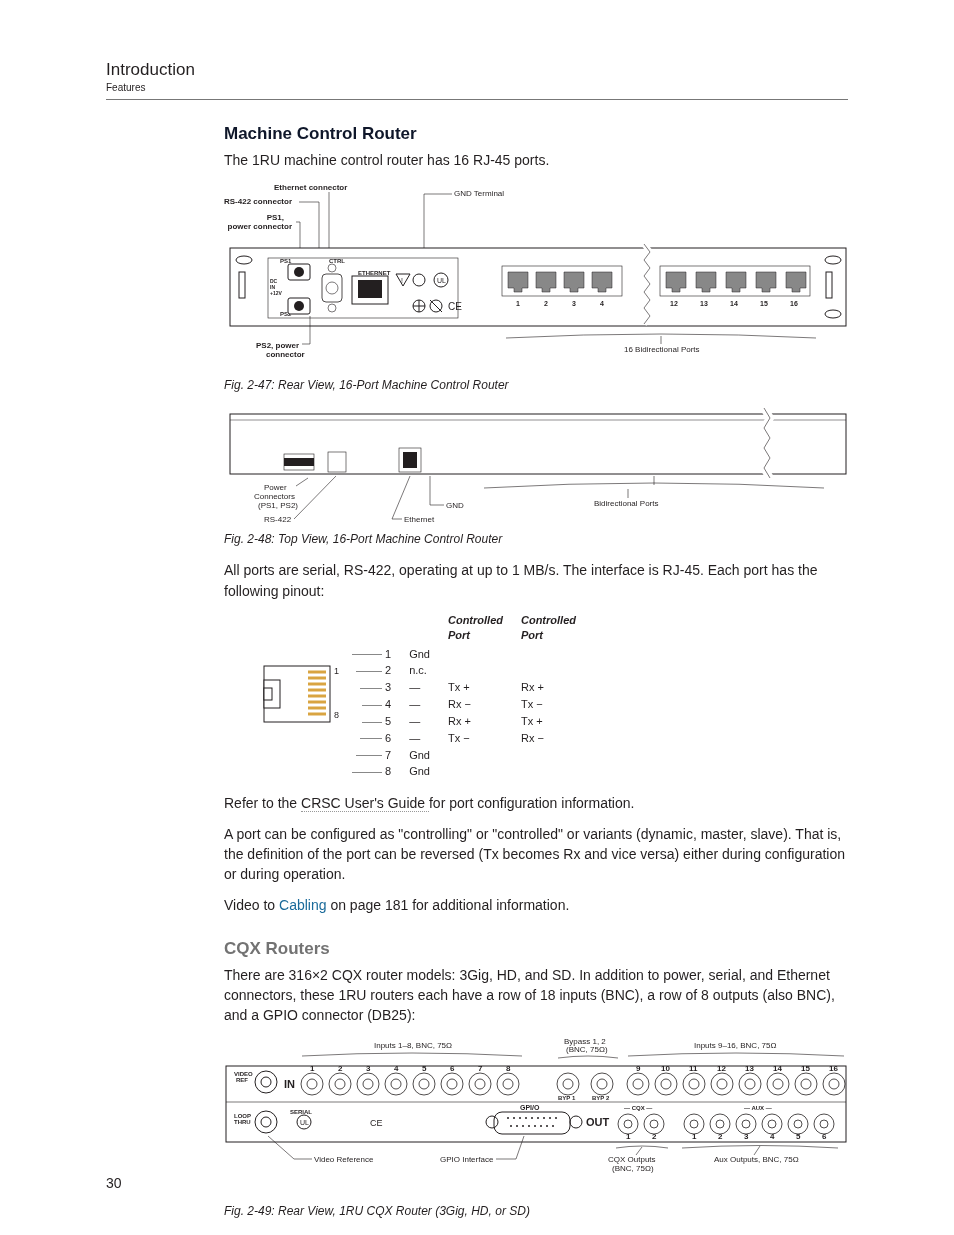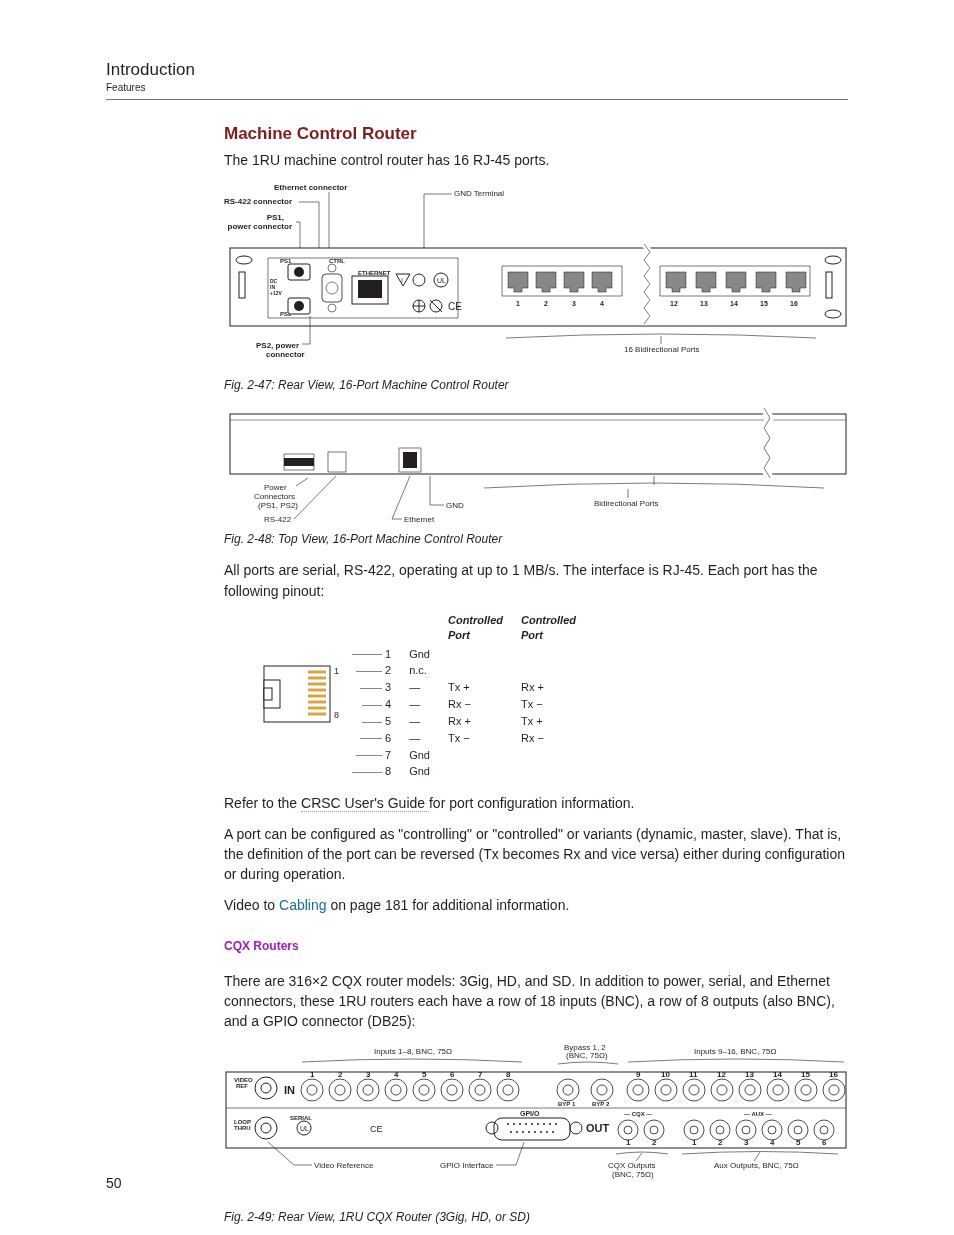--- a/index.html
+++ b/index.html
@@ -13,22 +13,22 @@
     width:954px;
     height:1235px;
     box-sizing:border-box;
     padding:60px 106px 24px 106px;
     position:relative;
   }
   .hdr-title{font-size:17px;}
   .hdr-sub{font-size:10px;margin-top:2px;}
   .rule{border:none;border-top:1px solid #777;margin:6px 0 24px 0;}
   .indent{margin-left:118px;}
-  .h2{color:#7f1d1d;font-weight:bold;font-size:17px;margin:4px 0 6px 0;}
-  .h3{color:#a21caf;font-weight:bold;font-size:12px;margin:24px 0 18px 0;}
+  .h2{color:#0f172a;font-weight:bold;font-size:17px;margin:4px 0 6px 0;}
+  .h3{color:#737373;font-weight:bold;font-size:17px;margin:24px 0 6px 0;}
   p{margin:6px 0 10px 0;line-height:1.45;}
   .ital{}
   .figcap{font-style:italic;font-size:12px;margin:8px 0 14px 0;}
   .link{color:#1a6a9a;}
 
   .fig{border:0;line-height:0;}
   .fig svg text{font-family:"Myriad Pro","Segoe UI",Arial,sans-serif;}
 
   .pinout-table{font-size:11px;line-height:1.35;margin:6px 0 12px 28px;}
   .pinout-table td{padding:0 8px;vertical-align:top;}
@@ -450,14 +450,14 @@
         <path d="M392 112 q26 -4 52 0" fill="none" stroke="#231f20" stroke-width="0.6"></path>
           <line x1="418" y1="111" x2="412" y2="119" stroke="#231f20" stroke-width="0.6"></line>
         <text x="490" y="126">Aux Outputs, BNC, 75Ω</text>
         <path d="M458 112 q78 -5 156 0" fill="none" stroke="#231f20" stroke-width="0.6"></path>
           <line x1="536" y1="110" x2="530" y2="119" stroke="#231f20" stroke-width="0.6"></line>
       </svg>
     </div>
     <div class="figcap">Fig. 2-49: Rear View, 1RU CQX Router (3Gig, HD, or SD)</div>
   </div>
 
-  <div class="pagenum">50</div>
+  <div class="pagenum">30</div>
 </div>
 
 </body></html>

